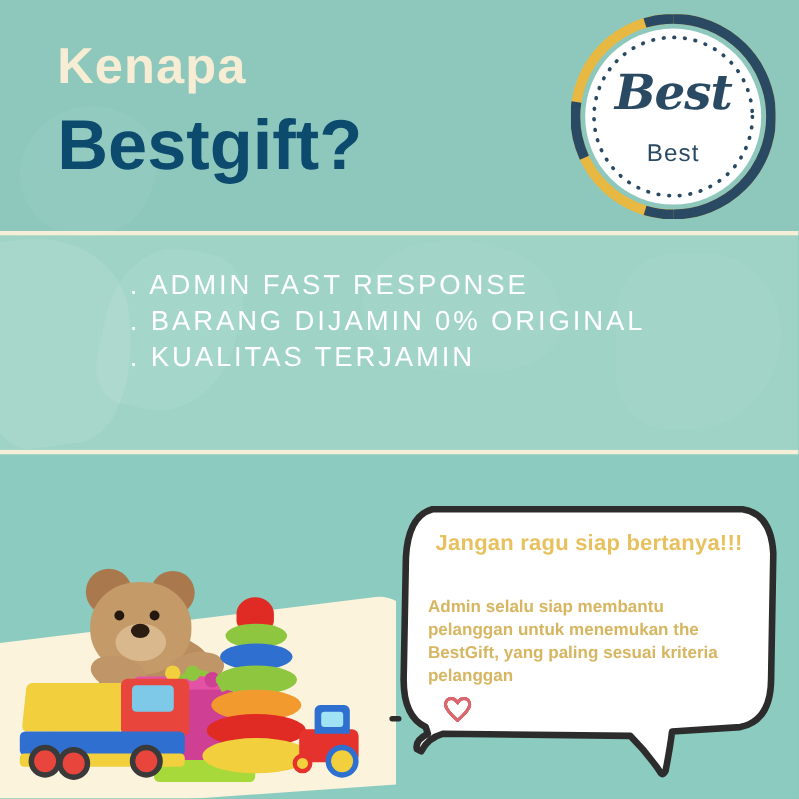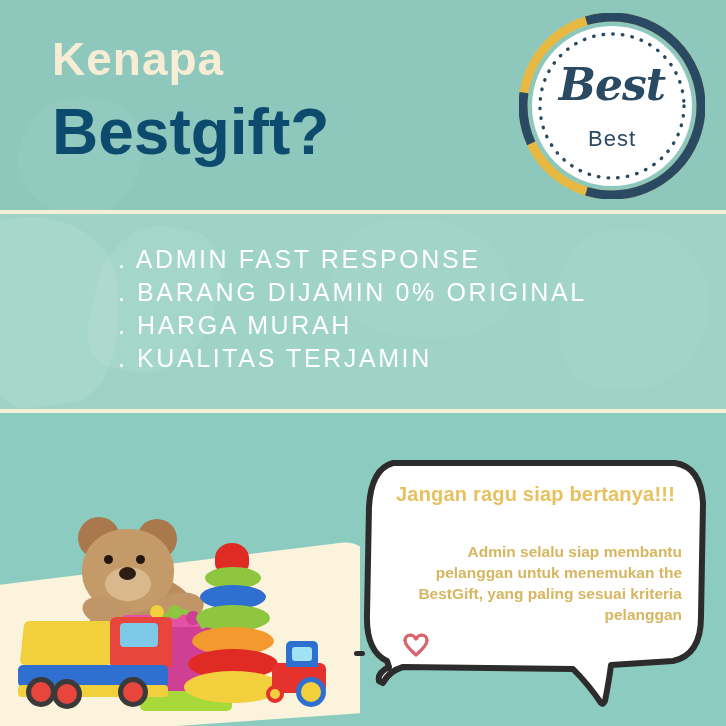--- a/index.html
+++ b/index.html
@@ -115,21 +115,21 @@
 
   
   #bubble{position:absolute;left:363px;top:455px;width:345px;height:255px;}
   #bubble svg{position:absolute;left:0;top:0;}
   .bub-content{position:absolute;left:0;top:0;width:345px;}
   #bub-head{
     position:absolute;left:0;top:28px;width:345px;text-align:center;
     font-size:20px;font-weight:700;color:#e8c15f;letter-spacing:.2px;
   }
   #bub-body{
-    position:absolute;left:26px;top:86px;width:293px;text-align:right;
+    position:absolute;left:26px;top:86px;width:293px;text-align:left;
     font-size:15.5px;font-weight:700;color:#d7b661;line-height:21px;
   }
   #hearts{
     position:absolute;left:40px;top:178px;width:265px;
     display:flex;justify-content:space-between;align-items:center;
   }
   .heart{width:26px;height:24px;}
   .bub-dash{position:absolute;left:-9px;top:196px;width:11px;height:5px;background:#2c2c2c;border-radius:3px;}
 </style>
 </head>
@@ -161,21 +161,20 @@
       <circle cx="93" cy="93" r="80" fill="#ffffff"></circle>
       <circle cx="93" cy="93" r="72" fill="none" stroke="#2a4a63" stroke-width="3.4" stroke-linecap="round" stroke-dasharray="0.5 9.2"></circle>
     </svg>
     <div class="badge-best">Best</div>
     <div class="badge-gift">Best</div>
   </div>
 
   <div id="bullets">
     <div class="bullet">. ADMIN FAST RESPONSE</div>
     <div class="bullet">. BARANG DIJAMIN 0% ORIGINAL</div>
-    <div class="bullet">. HARGA MURAH</div>
     <div class="bullet">. KUALITAS TERJAMIN</div>
   </div>
 
   <div id="toys">
     <div class="brush"></div>
     <div class="brush2"></div>
 
     <div class="t bear-ear" style="left:78px;top:12px;"></div>
     <div class="t bear-ear2" style="left:137px;top:14px;"></div>
     <div class="t bear-body" style="left:90px;top:72px;"></div>

